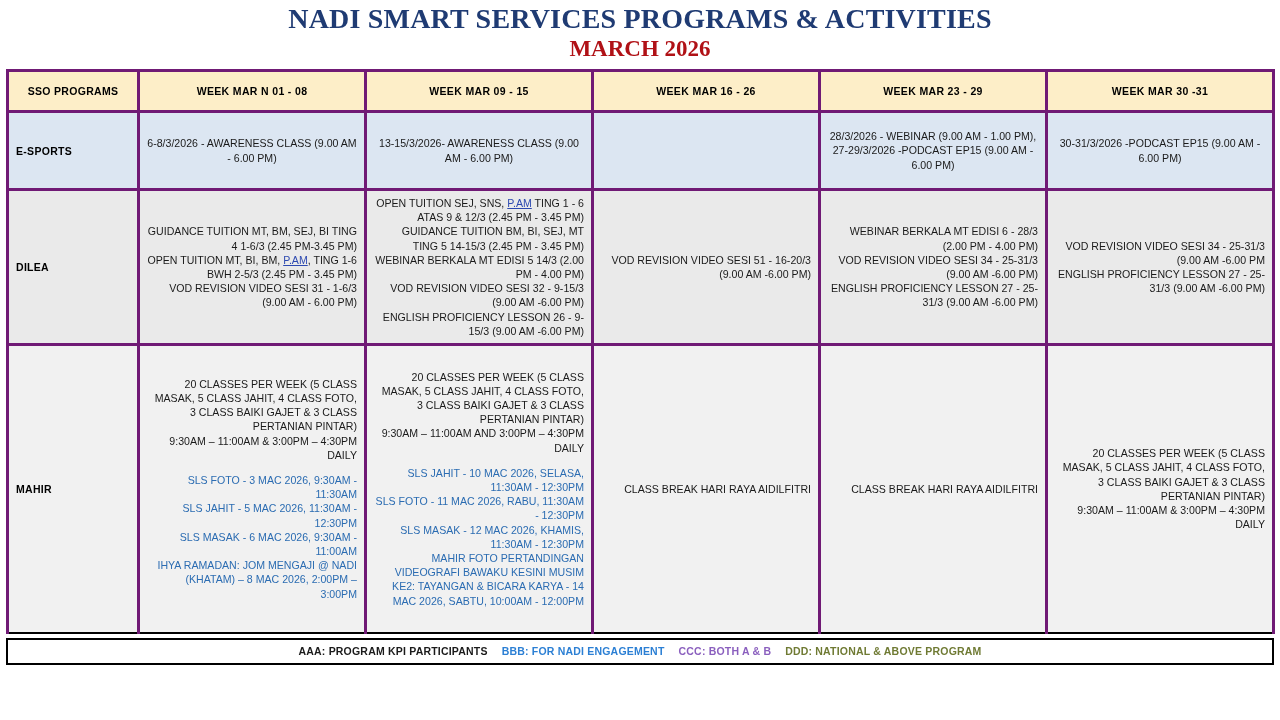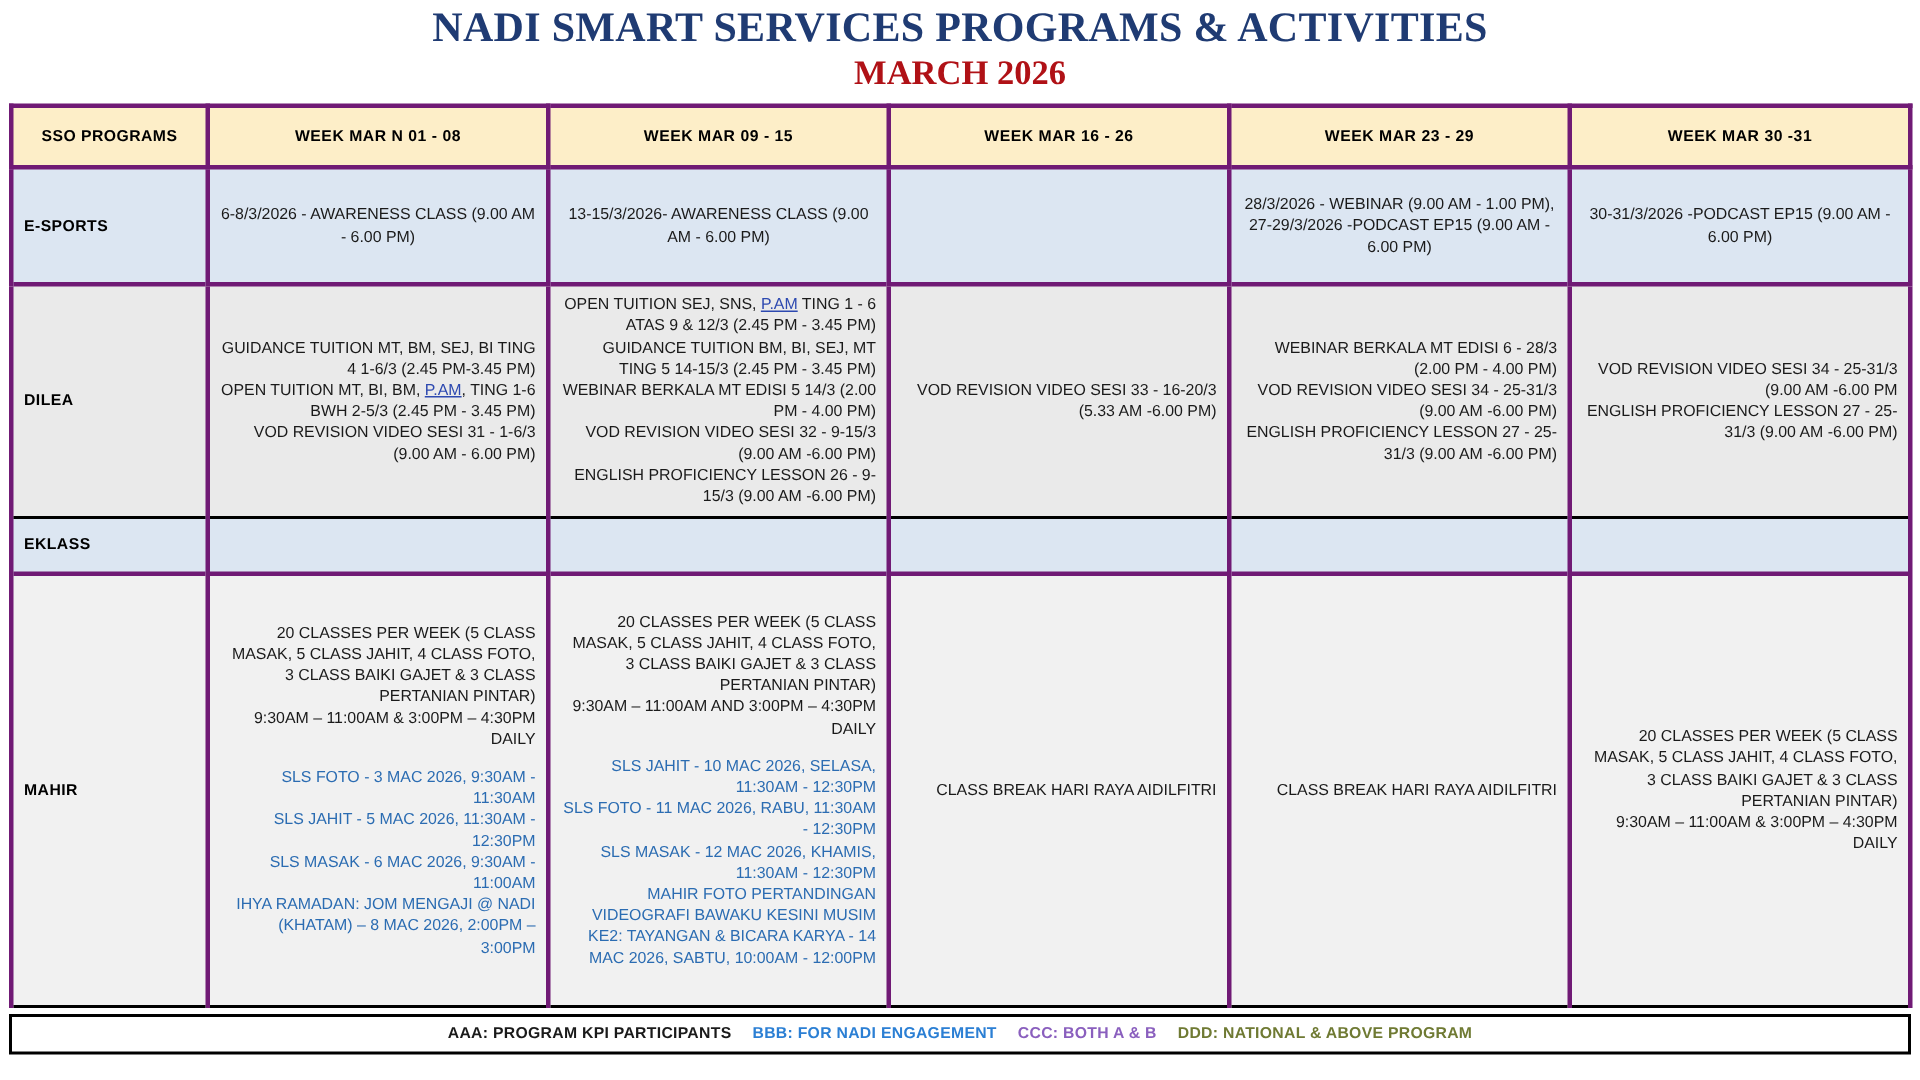--- a/index.html
+++ b/index.html
@@ -190,34 +190,26 @@
           <tr class="tint-gray1 r-dilea">
             <td class="rowlabel">DILEA</td>
             <td class="cell left"><span class="cell-block">GUIDANCE TUITION MT, BM, SEJ, BI TING 4 1-6/3 (2.45 PM-3.45 PM)
 OPEN TUITION MT, BI, BM, <a class="inline-link" href="#">P.AM</a>, TING 1-6 BWH 2-5/3 (2.45 PM - 3.45 PM)
 VOD REVISION VIDEO SESI 31 - 1-6/3 (9.00 AM - 6.00 PM)</span></td>
             <td class="cell left"><span class="cell-block">OPEN TUITION SEJ, SNS, <a class="inline-link" href="#">P.AM</a> TING 1 - 6 ATAS 9 &amp; 12/3 (2.45 PM - 3.45 PM)
 GUIDANCE TUITION BM, BI, SEJ, MT TING 5 14-15/3 (2.45 PM - 3.45 PM)
 WEBINAR BERKALA MT EDISI 5 14/3 (2.00 PM - 4.00 PM)
 VOD REVISION VIDEO SESI 32 - 9-15/3 (9.00 AM -6.00 PM)
 ENGLISH PROFICIENCY LESSON 26 - 9-15/3 (9.00 AM -6.00 PM)</span></td>
-            <td class="cell left"><span class="cell-block">VOD REVISION VIDEO SESI 33 - 16-20/3 (5.33 AM -6.00 PM)</span></td>
+            <td class="cell left"><span class="cell-block">VOD REVISION VIDEO SESI 51 - 16-20/3 (9.00 AM -6.00 PM)</span></td>
             <td class="cell left"><span class="cell-block">WEBINAR BERKALA MT EDISI 6 - 28/3 (2.00 PM - 4.00 PM)
 VOD REVISION VIDEO SESI 34 - 25-31/3 (9.00 AM -6.00 PM)
 ENGLISH PROFICIENCY LESSON 27 - 25-31/3 (9.00 AM -6.00 PM)</span></td>
             <td class="cell left"><span class="cell-block">VOD REVISION VIDEO SESI 34 - 25-31/3 (9.00 AM -6.00 PM
 ENGLISH PROFICIENCY LESSON 27 - 25-31/3 (9.00 AM -6.00 PM)</span></td>
-          </tr>
-          <tr class="tint-blue r-eklass">
-            <td class="rowlabel">EKLASS</td>
-            <td class="cell center"></td>
-            <td class="cell center"></td>
-            <td class="cell center"></td>
-            <td class="cell center"></td>
-            <td class="cell center"></td>
           </tr>
           <tr class="tint-gray2 r-mahir">
             <td class="rowlabel">MAHIR</td>
             <td class="cell left"><span class="cell-block">20 CLASSES PER WEEK (5 CLASS MASAK, 5 CLASS JAHIT, 4 CLASS FOTO, 3 CLASS BAIKI GAJET &amp; 3 CLASS PERTANIAN PINTAR)
 9:30AM – 11:00AM &amp; 3:00PM – 4:30PM DAILY</span><span class="gap"></span><span class="cell-block blue">SLS FOTO - 3 MAC 2026, 9:30AM - 11:30AM
 SLS JAHIT - 5 MAC 2026, 11:30AM - 12:30PM
 SLS MASAK - 6 MAC 2026, 9:30AM - 11:00AM
 IHYA RAMADAN: JOM MENGAJI @ NADI (KHATAM) – 8 MAC 2026, 2:00PM – 3:00PM</span></td>
             <td class="cell left"><span class="cell-block">20 CLASSES PER WEEK (5 CLASS MASAK, 5 CLASS JAHIT, 4 CLASS FOTO, 3 CLASS BAIKI GAJET &amp; 3 CLASS PERTANIAN PINTAR)
 9:30AM – 11:00AM AND 3:00PM – 4:30PM DAILY</span><span class="gap"></span><span class="cell-block blue">SLS JAHIT - 10 MAC 2026, SELASA, 11:30AM - 12:30PM

